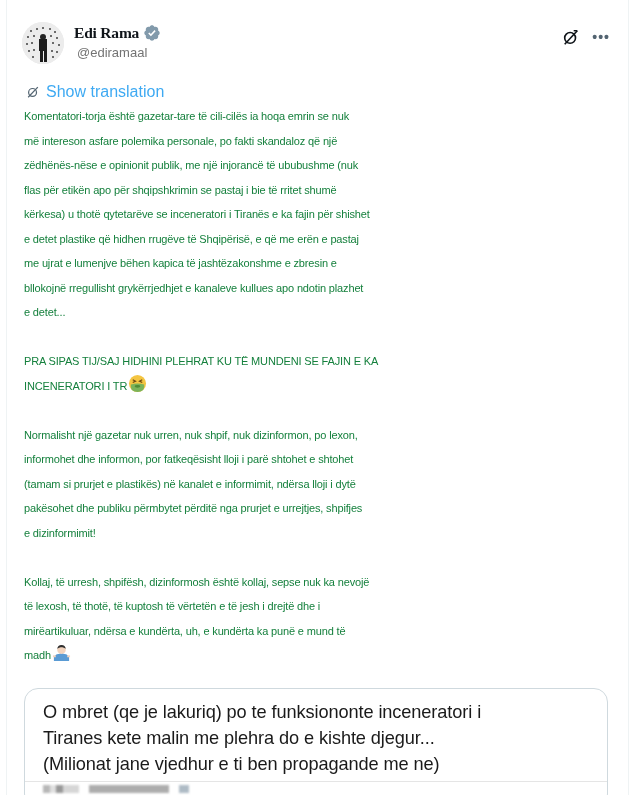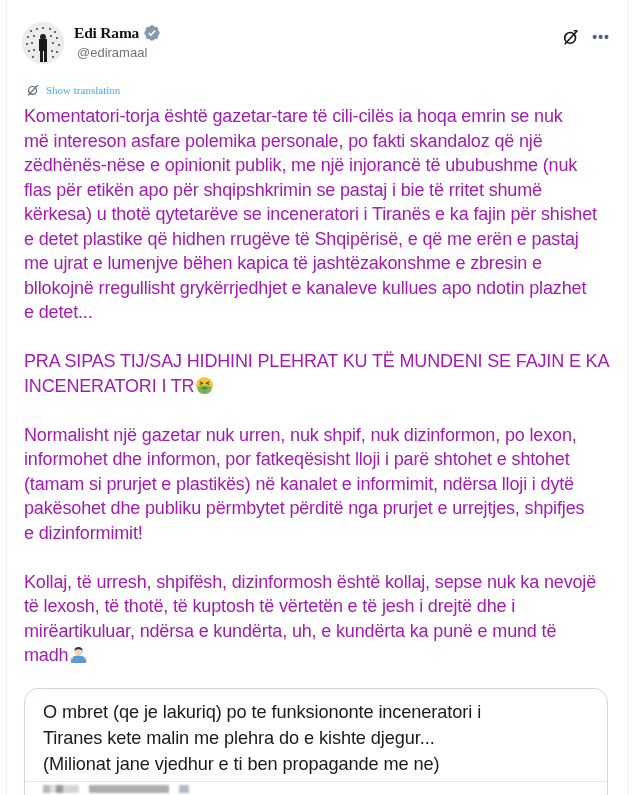--- a/index.html
+++ b/index.html
@@ -11,23 +11,23 @@
     .header { position: absolute; left: 22px; top: 18px; width: 600px; height: 50px; }
     .avatar { position: absolute; left: 0; top: 4px; width: 42px; height: 42px; border-radius: 50%; overflow: hidden; background: #e9e9e9; }
     .name-row { position: absolute; left: 52px; top: 6px; display: flex; align-items: center; gap: 4px; font-family: Liberation Serif, serif; }
     .name { font-weight: 700; font-size: 15.5px; color: #0f1419; letter-spacing: -0.2px; }
     .verified { width: 18px; height: 18px; display: inline-block; }
     .handle { position: absolute; left: 55px; top: 27px; font-size: 13px; color: #737373; }
     .top-actions { position: absolute; right: 12px; top: 10px; display: flex; align-items: center; gap: 12px; }
     .grok-icon { width: 18px; height: 18px; }
     .more-icon { font-size: 14px; color: #536471; letter-spacing: 1px; font-weight: 700; line-height: 1; }
     .translate { position: absolute; left: 26px; top: 83px; display: flex; align-items: center; gap: 6px; }
-    .translate-label { font-size: 11px; color: #1d9bf0; opacity: 0.85; font-family: Liberation Serif, serif; }
+    .translate-label { font-size: 16px; color: #1d9bf0; opacity: 0.85; }
     .tr-icon { width: 14px; height: 14px; }
-    .body-text { position: absolute; left: 24px; top: 104px; width: 596px; font-size: 18px; line-height: 24.5px; color: #a21caf; letter-spacing: -0.15px; }
+    .body-text { position: absolute; left: 24px; top: 104px; width: 596px; font-size: 11px; line-height: 24.5px; color: #15803d; letter-spacing: -0.15px; }
     .para { display: block; }
     .gap { height: 24.5px; }
     .emoji { display: inline-block; width: 19px; height: 19px; vertical-align: -3px; margin-left: 1px; }
     .quote { position: absolute; left: 24px; top: 688px; width: 584px; height: 120px; border: 1px solid #cfd9de; border-radius: 14px; overflow: hidden; background: #fff; }
     .quote-text { position: absolute; left: 18px; top: 10px; font-size: 18.2px; line-height: 26px; color: #1a1a1a; letter-spacing: -0.1px; }
     .quote-divider { position: absolute; left: 0; right: 0; top: 92px; height: 1px; background: #e5e5e5; }
     .quote-footer { position: absolute; left: 18px; top: 96px; display: flex; align-items: center; gap: 10px; filter: blur(1.2px); opacity: 0.6; }
     .qf-avatar { width: 36px; height: 8px; background: linear-gradient(90deg,#888 0 20%,#ccc 20% 35%,#555 35% 55%,#bbb 55% 100%); }
     .qf-name { width: 80px; height: 8px; background: #777; }
     .qf-badge { width: 10px; height: 8px; background: #7a8fa0; }

